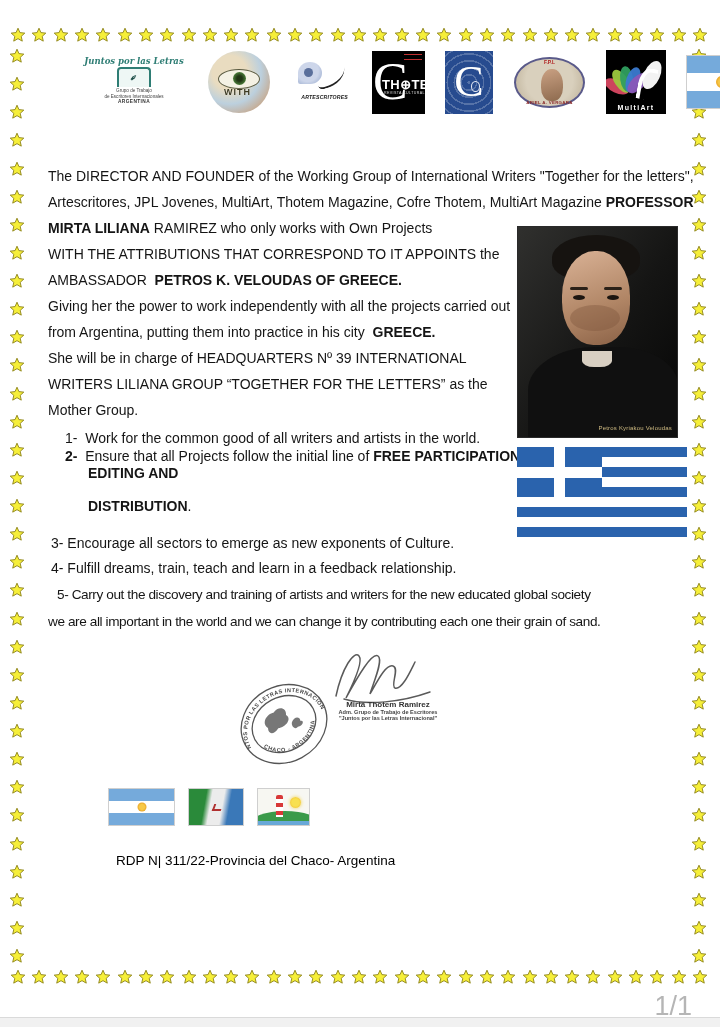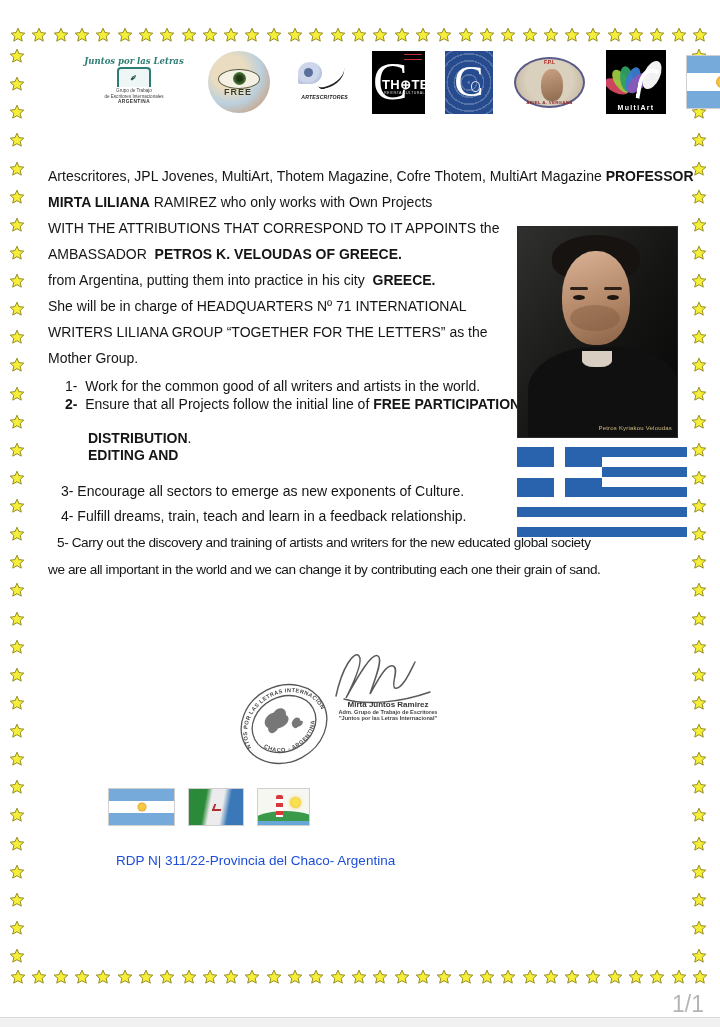--- a/index.html
+++ b/index.html
@@ -61,21 +61,21 @@
   .sun-lg { width:12px; height:12px; } .sun-sm { width:9px; height:9px; }
 
   
   #date-line { position:absolute; left:183px; top:121px; font-size:14px; color:#111; }
   #body-lines { position:absolute; left:48px; top:163px; width:648px; font-size:14px; color:#151515; }
   .ln { line-height:26px; height:26px; white-space:nowrap; }
   .b { font-weight:bold; }
   .t18 { height:18px; line-height:18px; } .t16 { height:16px; line-height:16px; }
   .t24 { height:24px; line-height:24px; } .t27 { height:27px; line-height:27px; }
   .g16 { margin-top:16px; } .g6 { margin-top:6px; }
-  .ind1 { margin-left:17px; } .ind2 { margin-left:40px; } .ind3 { margin-left:13px; } .ind4 { margin-left:9px; }
+  .ind1 { margin-left:17px; } .ind2 { margin-left:40px; } .ind3 { margin-left:3px; } .ind4 { margin-left:9px; }
   .narrow { letter-spacing:-0.4px; font-size:13.6px; }
 
   
   #photo { position:absolute; left:517px; top:226px; width:161px; height:212px; background:linear-gradient(125deg,#30302e 0%,#151514 55%,#060606 100%); border:1px solid #2a2a2a; overflow:hidden; }
   .ph-hair { position:absolute; left:34px; top:8px; width:88px; height:46px; border-radius:50% 50% 40% 40%; background:#161310; }
   .ph-face { position:absolute; left:44px; top:24px; width:68px; height:94px; border-radius:48% 48% 44% 46%; background:linear-gradient(160deg,#d3ab8e 10%,#b08565 60%,#8a6146 100%); }
   .ph-brow { position:absolute; width:18px; height:3px; background:#2b2118; border-radius:2px; top:36px; }
   .ph-eye { position:absolute; width:12px; height:5px; background:#1c1510; border-radius:50%; top:44px; }
   .ph-shadow { position:absolute; left:52px; top:78px; width:50px; height:26px; border-radius:50%; background:#7c563d66; }
   .ph-body { position:absolute; left:10px; bottom:-6px; width:150px; height:96px; border-radius:45% 40% 0 0; background:#101010; }
@@ -99,24 +99,24 @@
   #footer-flags { position:absolute; left:108px; top:788px; display:flex; gap:13px; align-items:flex-start; }
   .f-ar { width:67px; height:38px; }
   .f-chaco { width:56px; height:38px; border:1px solid #cfcfcf; background:linear-gradient(100deg,#2a8a3a 0 30%,#ececec 40% 60%,#3a78b8 72% 100%); position:relative; }
   .chaco-mark { position:absolute; left:24px; top:15px; width:9px; height:7px; border-bottom:2px solid #b03030; border-left:2px solid #b03030; transform:skewX(-20deg); }
   .f-fontana { width:53px; height:38px; border:1px solid #cfcfcf; background:#f7f7f2; position:relative; overflow:hidden; }
   .fon-hill { position:absolute; left:-8px; bottom:-12px; width:70px; height:26px; border-radius:50%; background:#3a9a4a; }
   .fon-sea { position:absolute; left:0; bottom:0; width:100%; height:4px; background:#68a8d8; }
   .fon-lh { position:absolute; left:18px; top:6px; width:7px; height:22px; background:repeating-linear-gradient(180deg,#d83838 0 4px,#fff 4px 8px); border-radius:2px 2px 0 0; }
   .fon-sun { position:absolute; right:8px; top:8px; width:11px; height:11px; border-radius:50%; background:radial-gradient(#f8e050 0 45%,#f0b828 100%); box-shadow:0 0 3px 1px #f0d04088; }
   #dim-line { position:absolute; left:105px; top:832px; font-size:12.5px; color:#1c1c1c; }
-  #rdp-line { position:absolute; left:116px; top:853px; font-size:13.5px; color:#1d4ed8; }
+  #rdp-line { position:absolute; left:116px; top:853px; font-size:13.5px; color:#000000; }
 
   
-  #page-indicator { position:absolute; right:16px; top:991px; font-size:23px; color:#b5b5b5;text-align:right; }
+  #page-indicator { position:absolute; right:28px; top:991px; font-size:27px; color:#b5b5b5;text-align:right; }
   #bottom-strip { position:absolute; left:0; top:1017px; width:720px; height:10px; background:#f1f1f1; border-top:1px solid #dadada; }
 </style>
 </head>
 <body>
 
 <div id="page">
 
   <div id="stars-top">
       <svg class="star" viewBox="0 0 24 24">
         <path d="M12 1.8 L14.9 8.4 L22.2 9.2 L16.8 14 L18.4 21.2 L12 17.5 L5.6 21.2 L7.2 14 L1.8 9.2 L9.1 8.4 Z"></path>
@@ -529,21 +529,21 @@
           <span class="nib">✒</span>
         </div>
       <div class="j-sub">Grupo de Trabajo</div>
       <div class="j-sub">de Escritores Internacionales</div>
       <div class="j-sub j-bold">ARGENTINA</div>
     </div>
     <div class="logo lg-mira">
       <div class="mira-eye">
           <div class="mira-iris"></div>
         </div>
-      <div class="mira-word">FREE</div>
+      <div class="mira-word">WITH</div>
     </div>
     <div class="logo lg-arte">
       <div class="arte-blob"></div>
       <div class="arte-swoosh"></div>
       <div class="arte-word">ARTESCRITORES</div>
     </div>
     <div class="logo lg-thotem">
       <div class="th-red"></div>
       <div class="th-c">C</div>
       <div class="th-word">TH⊕TEM</div>
@@ -571,32 +571,34 @@
       <div class="swan-neck"></div>
       <div class="multi-word">MultiArt</div>
     </div>
     <div class="logo lg-flag flag-ar">
       <div class="sun sun-lg"></div>
     </div>
   </div>
 
 
   <div id="body-lines">
+      <div class="ln "><span>The DIRECTOR AND FOUNDER of the Working Group of International Writers "Together for the letters",</span></div>
       <div class="ln "><span>Artescritores, JPL Jovenes, MultiArt, Thotem Magazine, Cofre Thotem, MultiArt Magazine </span><span class="b">PROFESSOR</span></div>
       <div class="ln "><span class="b">MIRTA LILIANA</span><span> RAMIREZ who only works with Own Projects</span></div>
       <div class="ln "><span>WITH THE ATTRIBUTIONS THAT CORRESPOND TO IT APPOINTS the</span></div>
       <div class="ln "><span>AMBASSADOR&nbsp; </span><span class="b">PETROS K. VELOUDAS OF GREECE.</span></div>
+      <div class="ln "><span>Giving her the power to work independently with all the projects carried out</span></div>
       <div class="ln "><span>from Argentina, putting them into practice in his city&nbsp; </span><span class="b">GREECE.</span></div>
-      <div class="ln "><span>She will be in charge of HEADQUARTERS Nº 71 INTERNATIONAL</span></div>
+      <div class="ln "><span>She will be in charge of HEADQUARTERS Nº 39 INTERNATIONAL</span></div>
       <div class="ln "><span>WRITERS LILIANA GROUP “TOGETHER FOR THE LETTERS” as the</span></div>
       <div class="ln "><span>Mother Group.</span></div>
       <div class="ln t18 ind1 g6"><span>1-&nbsp; </span><span>Work for the common good of all writers and artists in the world.</span></div>
       <div class="ln t18 ind1"><span class="b">2-</span><span>&nbsp; Ensure that all Projects follow the initial line of </span><span class="b">FREE PARTICIPATION,</span></div>
+      <div class="ln t16 ind2"><span class="b">EDITING AND</span></div>
       <div class="ln t18 ind2 g16"><span class="b">DISTRIBUTION</span><span>.</span></div>
-      <div class="ln t16 ind2"><span class="b">EDITING AND</span></div>
       <div class="ln t24 ind3 g16"><span>3- Encourage all sectors to emerge as new exponents of Culture.</span></div>
       <div class="ln ln ind3"><span>4- Fulfill dreams, train, teach and learn in a feedback relationship.</span></div>
       <div class="ln t27 ind4 narrow"><span>5- Carry out the discovery and training of artists and writers for the new educated global society</span></div>
       <div class="ln t27 narrow"><span>we are all important in the world and we can change it by contributing each one their grain of sand.</span></div>
     </div>
 
   <div id="photo">
     <div class="ph-hair"></div>
     <div class="ph-face">
       <div class="ph-brow" style="left:8px;"></div>
@@ -637,21 +639,21 @@
   </div>
 
   <div id="signature">
     <svg viewBox="0 0 132 60" width="132" height="60">
       <g fill="none" stroke="#5a5a5a" stroke-width="1.5" stroke-linecap="round">
         <path d="M14,52 C20,24 32,6 37,12 C42,18 28,46 24,54 C36,32 50,8 56,12 C62,16 50,42 48,50 C56,36 64,20 71,22 C78,24 68,42 73,44 C80,46 88,28 93,18"></path>
         <path d="M22,55 C45,62 80,58 108,48"></path>
       </g>
     </svg>
     <div class="sig-lines">
-      <div class="sig-name">Mirta Juntos Ramirez</div>
+      <div class="sig-name">Mirta Thotem Ramirez</div>
       <div class="sig-role">Adm. Grupo de Trabajo de Escritores</div>
       <div class="sig-org">"Juntos por las Letras Internacional"</div>
     </div>
   </div>
 
   <div id="footer-flags">
     <div class="f-ar flag-ar" style="position:relative;">
       <div class="sun sun-sm"></div>
     </div>
     <div class="f-chaco">

